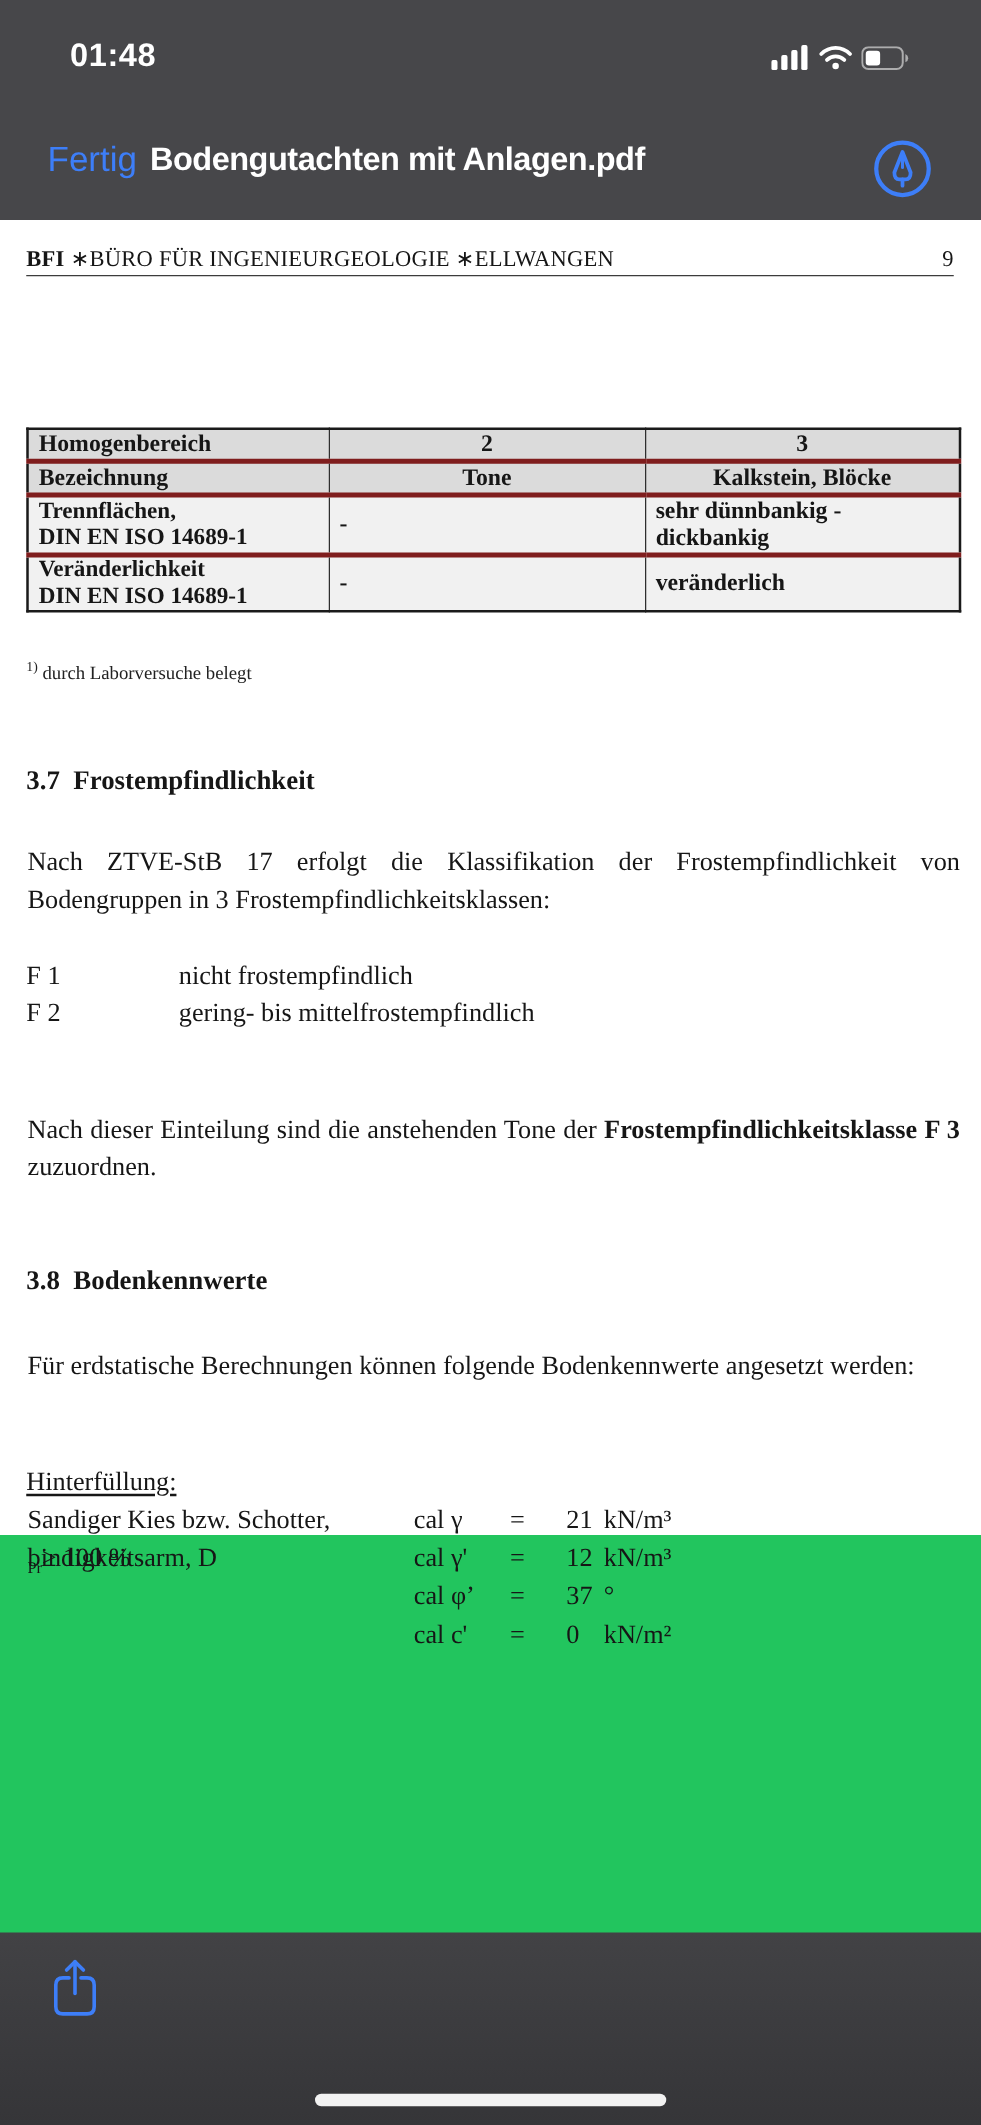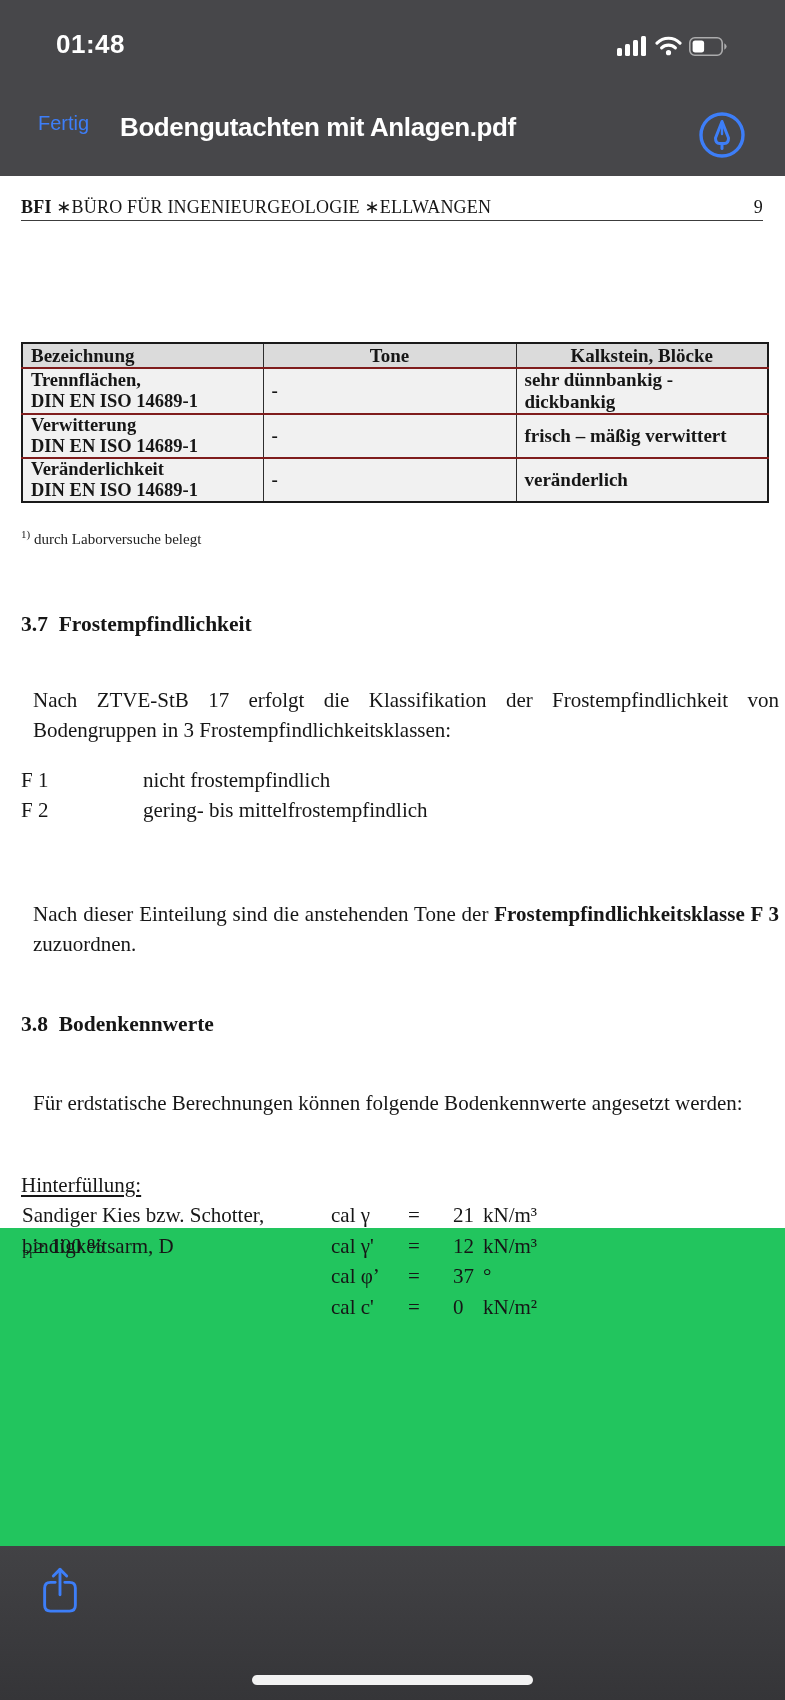--- a/index.html
+++ b/index.html
@@ -4,53 +4,53 @@
 <style>
   html,body{margin:0;padding:0;background:#2b2b2d;}
   .screen{position:relative;width:785px;height:1700px;background:#22c55e;overflow:hidden;
           font-family:"Liberation Sans",sans-serif;}
 
   
   .chrome-top{position:absolute;top:0;left:0;width:785px;height:176px;background:#47474a;}
   .status-time{position:absolute;left:56px;top:29px;color:#fff;font-size:26px;font-weight:700;letter-spacing:.5px;}
   .status-icons{position:absolute;right:58px;top:36px;display:flex;align-items:center;gap:7px;}
   .nav-done{position:absolute;left:38px;top:112px;background:none;border:none;padding:0;
-            color:#3d7ef8;font-size:20px;font-family:"Liberation Sans",sans-serif;cursor:pointer;}
+            color:#3d7ef8;font-size:28px;font-family:"Liberation Sans",sans-serif;cursor:pointer;}
   .nav-title{position:absolute;left:120px;top:112px;color:#fff;font-size:26px;font-weight:700;
              letter-spacing:-.4px;white-space:nowrap;text-align:right;}
   .nav-markup{position:absolute;left:697px;top:110px;width:50px;height:50px;background:none;border:none;padding:0;cursor:pointer;}
 
   
   .page{position:absolute;top:176px;left:0;width:785px;height:1052px;background:#fff;
         color:#161616;font-family:"Liberation Serif",serif;}
 
   .doc-header{position:absolute;top:21px;left:21px;width:742px;display:flex;justify-content:space-between;
               border-bottom:1.5px solid #3c3c3c;padding-bottom:2px;font-size:18px;line-height:21px;letter-spacing:.2px;}
   .doc-header .brand b{font-weight:700;}
 
   table.soil{position:absolute;top:166px;left:21px;width:746px;border-collapse:collapse;
              border:2.5px solid #1a1a1a;table-layout:fixed;}
-  table.soil td{border-left:1.4px solid #2e2e2e;border-top:2px solid #7f1d1d;padding:0 0 0 8px;vertical-align:middle;}
+  table.soil td{border-left:1.4px solid #2e2e2e;border-top:4px solid #7f1d1d;padding:0 0 0 8px;vertical-align:middle;}
   table.soil td:first-child{border-left:none;}
   table.soil tr:first-child td{border-top:none;}
   tr.hrow td{background:#dbdbdb;font-weight:700;font-size:19px;height:23px;}
   tr.hrow td.c2,tr.hrow td.c3{text-align:center;padding-left:0;}
   tr.brow td{background:#f1f1f1;font-size:19px;font-weight:bold;}
   tr.brow{height:42px;}
   .cell-2line{font-size:18.5px;line-height:21px;display:block;}
   td.c2dash{padding-left:10px;}
 
   .footnote{position:absolute;top:352px;left:21px;font-size:15px;color:#222;}
   .footnote sup{font-size:11px;}
 
   .doc-h2{position:absolute;left:21px;font-size:21.5px;font-weight:700;line-height:24px;white-space:pre-wrap;}
   .h37{top:436px;}
   .h38{top:836px;}
 
-  .doc-p{position:absolute;left:21px;width:746px;font-size:21px;line-height:30px;text-align:justify;margin:12px;}
+  .doc-p{position:absolute;left:21px;width:746px;font-size:21px;line-height:30px;text-align:justify;margin:1px;}
   .p37{top:497px;}
   .p38{top:900px;}
   .conclusion{top:711px;}
   .conclusion b{font-weight:700;}
 
   .frost-list{position:absolute;top:589px;left:21px;font-size:21px;line-height:30px;}
   .frost-list .code{display:inline-block;width:122px;}
 
   .subhead{position:absolute;top:994px;left:21px;font-size:21px;line-height:30px;text-decoration:underline;text-underline-offset:3px;}
 
@@ -114,41 +114,38 @@
       <span>9</span>
     </div>
 
     <table class="soil">
       <colgroup>
           <col style="width:241px">
           <col style="width:253px">
           <col style="width:252px">
         </colgroup>
       <tbody>
+          <tr class="hrow">
+        <td>Homogenbereich</td>
+        <td class="c2">2</td>
+        <td class="c3">3</td>
+      </tr>
       <tr class="hrow">
         <td>Bezeichnung</td>
         <td class="c2">Tone</td>
         <td class="c3">Kalkstein, Blöcke</td>
       </tr>
       <tr class="brow">
         <td>
           <span class="cell-2line">Trennflächen,</span>
           <span class="cell-2line">DIN EN ISO 14689-1</span>
         </td>
         <td class="c2dash">-</td>
         <td>sehr dünnbankig - dickbankig</td>
       </tr>
-      <tr class="brow">
-        <td>
-          <span class="cell-2line">Verwitterung</span>
-          <span class="cell-2line">DIN EN ISO 14689-1</span>
-        </td>
-        <td class="c2dash">-</td>
-        <td>frisch – mäßig verwittert</td>
-      </tr>
       <tr class="brow" style="height:43px">
         <td>
           <span class="cell-2line">Veränderlichkeit</span>
           <span class="cell-2line">DIN EN ISO 14689-1</span>
         </td>
         <td class="c2dash">-</td>
         <td>veränderlich</td>
       </tr>
     </tbody>
       </table>

